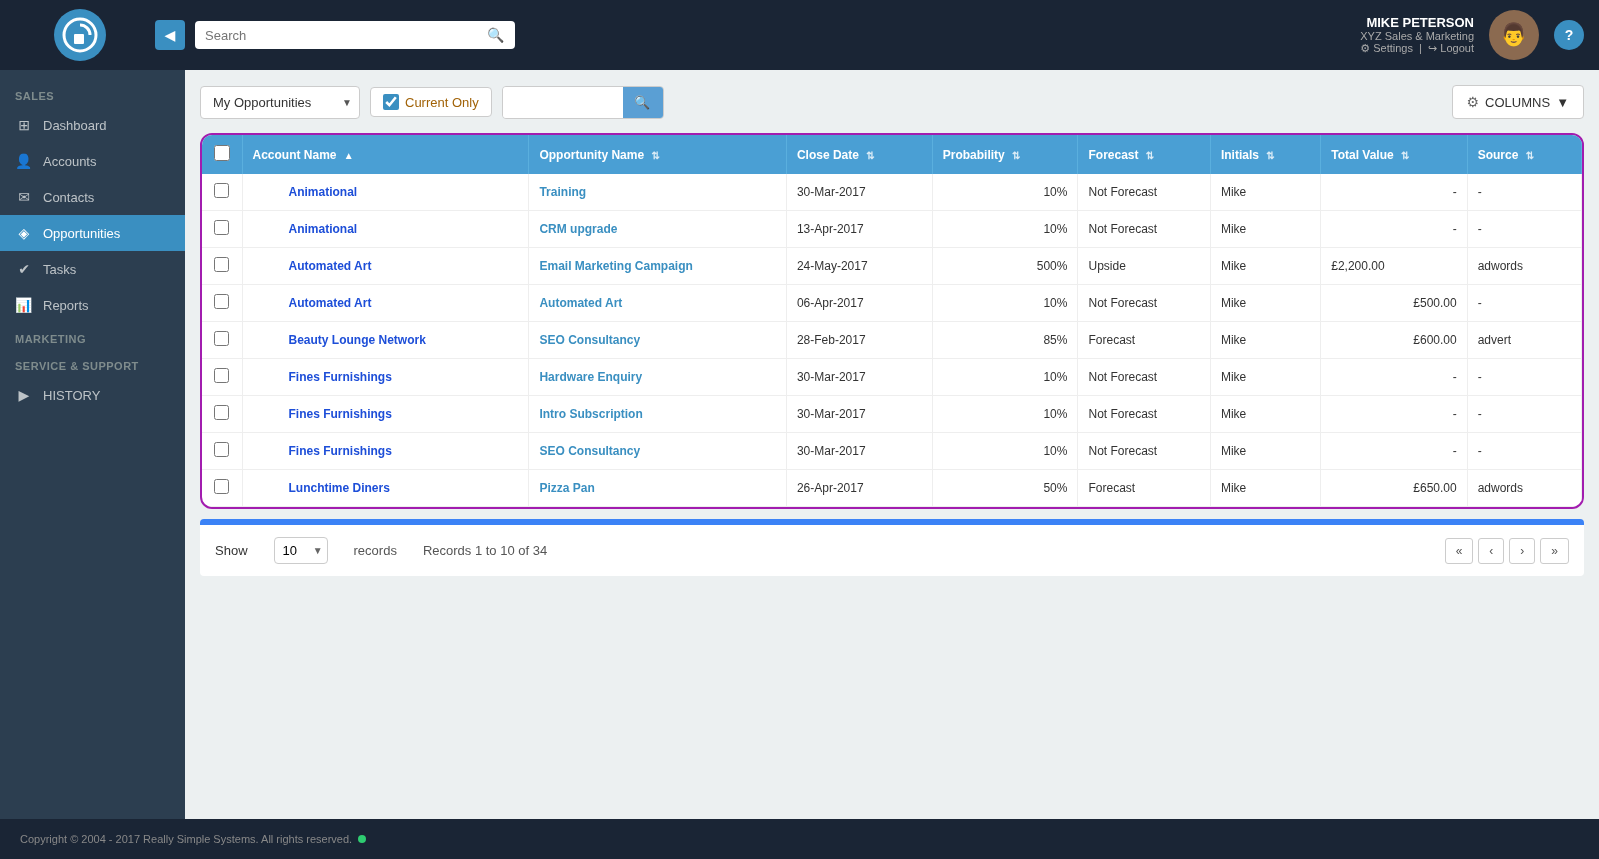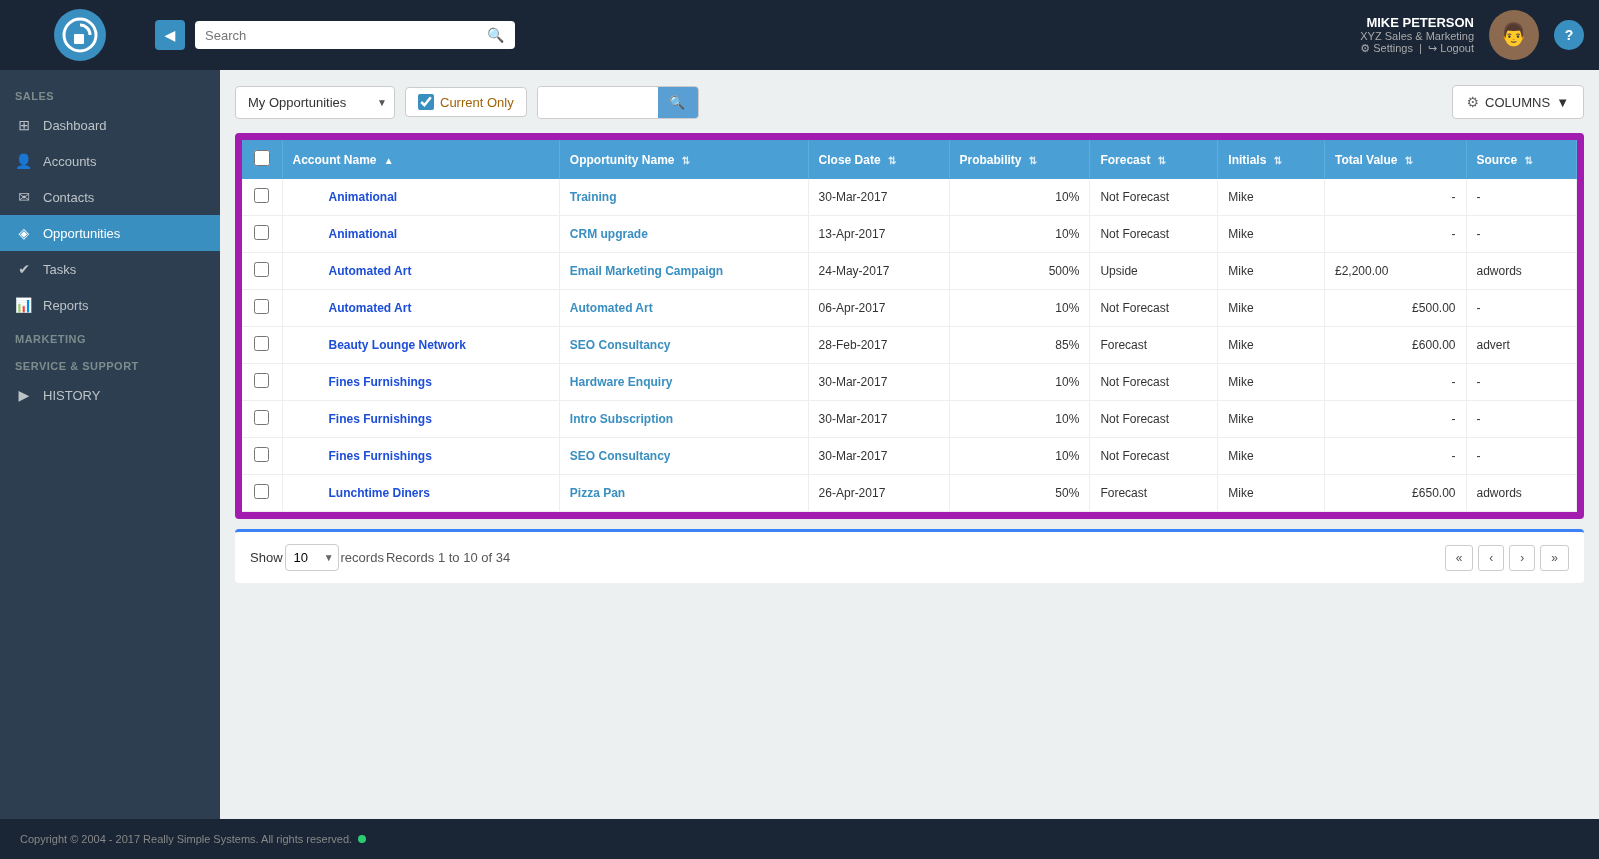--- a/index.html
+++ b/index.html
@@ -100,21 +100,21 @@
     }
 
     
     .main-layout {
       display: flex;
       height: calc(100vh - 70px - 40px);
     }
 
     
     .sidebar {
-      width: 220px;
+      width: 185px;
       background: #2c3e50;
       color: #ccc;
       flex-shrink: 0;
       padding-top: 10px;
     }
     .sidebar-section-label {
       font-size: 11px;
       color: #7f8c8d;
       padding: 10px 15px 5px;
       font-weight: bold;
@@ -235,23 +235,23 @@
       padding: 8px 14px;
       cursor: pointer;
       font-size: 13px;
       color: #333;
     }
     .gear-icon { font-size: 14px; color: #666; }
 
     
     .table-container {
       background: white;
-      border-radius: 4px;
+      border-radius: 12px;
       overflow: hidden;
-      border: 7px solid #a21caf;
+      border: 2px solid #a21caf;
       margin-top: 14px;
     }
     table {
       width: 100%;
       border-collapse: collapse;
     }
     thead th {
       background: #4a9fd4;
       color: white;
       padding: 10px 10px;
@@ -281,24 +281,24 @@
     tbody td:first-child { text-align: center; }
     tbody td.account-name { font-weight: bold; color: #1d4ed8; padding-left: 46px; }
     tbody td.opportunity-name { font-weight: bold; color: #3a8fc1; }
     .row-checkbox { width: 15px; height: 15px; }
     .header-checkbox { width: 16px; height: 16px; }
 
     
     .pagination-bar {
       display: flex;
       align-items: center;
-      gap: 2px;
+      gap: 26px;
       padding: 12px 15px;
       background: white;
-      border-top: 3px solid #3b82f6;
+      border-top: 6px solid #3b82f6;
       margin-top: 10px;
       border-radius: 4px;
     }
     .show-label { font-size: 13px; color: #333; }
     .show-select {
       border: 1px solid #ccc;
       border-radius: 4px;
       padding: 5px 22px 5px 8px;
       font-size: 13px;
       cursor: pointer;

